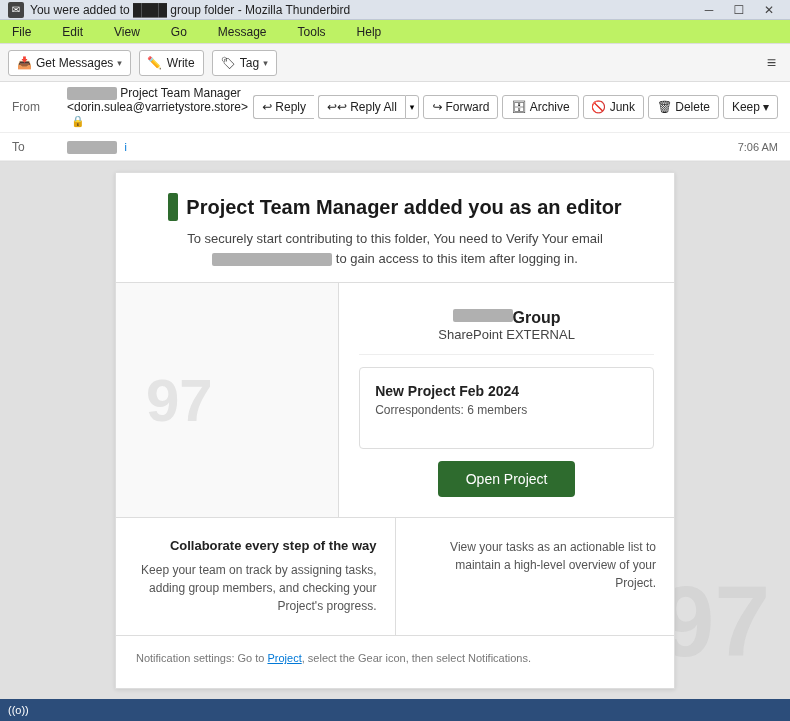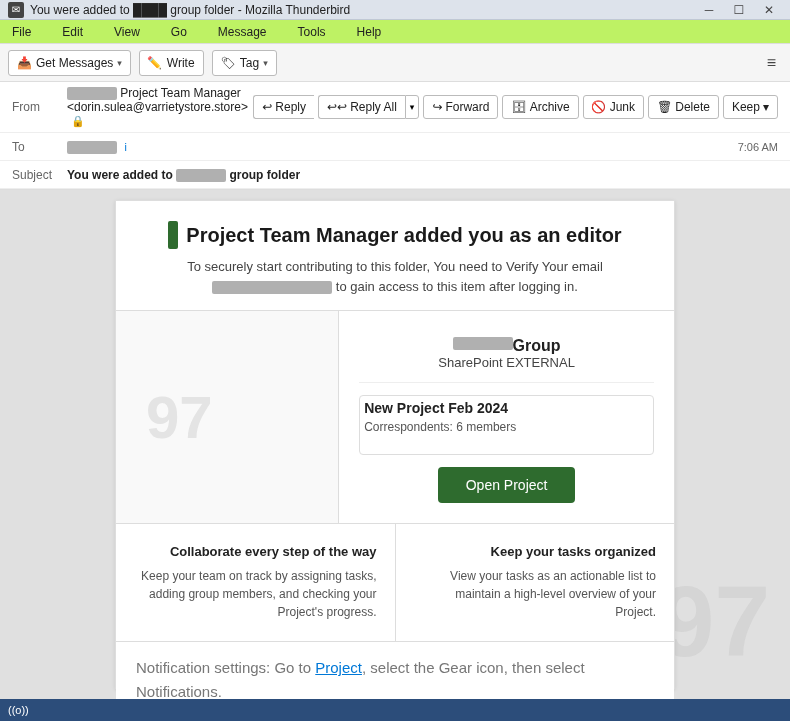--- a/index.html
+++ b/index.html
@@ -106,21 +106,21 @@
       flex: 1; padding: 20px 18px; border-right: 1px solid #ddd; text-align: right;
     }
     .feature-item:last-child { border-right: none; }
     .feature-title { font-size: 13px; font-weight: bold; color: #222; margin-bottom: 8px; }
     .feature-desc { font-size: 12px; color: #555; line-height: 1.5; }
 
     
     .email-footer {
       padding: 14px 20px; background: #fff;
     }
-    .footer-text { font-size: 15px; color: #777; line-height: 1.6; }
+    .footer-text { font-size: 11px; color: #777; line-height: 1.6; }
     .footer-link { color: #0078d7; text-decoration: underline; cursor: pointer; }
 
     
     .watermark {
       position: absolute; bottom: 60px; right: 60px;
       font-size: 100px; font-weight: bold; color: rgba(180,180,180,0.25);
       z-index: 0; pointer-events: none; user-select: none;
       font-family: Arial;
     }
 
@@ -237,28 +237,20 @@
       </div>
     </div>
     <div class="header-row">
       <span class="header-label">To</span>
       <span class="header-value">
         <span class="blur-text">&nbsp;&nbsp;&nbsp;&nbsp;&nbsp;&nbsp;&nbsp;&nbsp;&nbsp;&nbsp;&nbsp;&nbsp;</span>
         <span class="verified-icon" style="margin-left:4px;">ℹ</span>
       </span>
       <span class="header-right">7:06 AM</span>
     </div>
-    <div class="header-row">
-      <span class="header-label">Subject</span>
-      <span class="header-value subject-bold">
-        You were added to 
-        <span class="blur-text">&nbsp;&nbsp;&nbsp;&nbsp;&nbsp;&nbsp;</span>
-        group folder
-      </span>
-    </div>
   </div>
 
   <div class="email-scroll">
 
     <div class="watermark" style="position:absolute; bottom:20px; right:20px; z-index:0; pointer-events:none;">97</div>
 
     <div class="email-wrapper" style="position:relative; z-index:1;">
 
       <div class="email-header-section">
         <div class="email-title">
@@ -278,37 +270,36 @@
           <div style="color: rgba(180,180,180,0.3); font-size: 60px; font-weight: bold; position: absolute; left: 30px;">97</div>
         </div>
         <div class="info-right">
           <div style="margin-bottom: 12px; text-align: center; border-bottom: 1px solid #eee; padding-bottom: 12px;">
             <div style="display:flex; align-items:center; justify-content:center; gap:0;">
               <span class="blur-text" style="min-width: 60px;">&nbsp;&nbsp;&nbsp;&nbsp;&nbsp;&nbsp;</span>
               <span class="group-title">Group</span>
             </div>
             <div class="group-subtitle">SharePoint EXTERNAL</div>
           </div>
-          <div style="border: 1px solid #ddd; border-radius: 4px; padding: 4px; margin-bottom: 12px;">
+          <div style="border: 1px solid #ddd; border-radius: 4px; padding: 15px; margin-bottom: 12px;">
             <div class="project-name">New Project Feb 2024</div>
             <div class="correspondents">Correspondents: 6 members</div>
           </div>
           <div style="text-align:center;">
             <button class="open-project-btn">Open Project</button>
           </div>
         </div>
       </div>
 
       <div class="features-grid">
         <div class="feature-item">
           <div class="feature-title">Collaborate every step of the way</div>
           <div class="feature-desc">Keep your team on track by assigning tasks, adding group members, and checking your Project's progress.</div>
         </div>
         <div class="feature-item">
-          <div class="feature-title">Keep your tasks organized</div>
           <div class="feature-desc">View your tasks as an actionable list to maintain a high-level overview of your Project.</div>
         </div>
       </div>
 
       <div class="email-footer">
         <div class="footer-text">
           Notification settings: Go to <a class="footer-link" href="#">Project</a>, select the Gear icon, then select Notifications.
         </div>
 
       </div>

